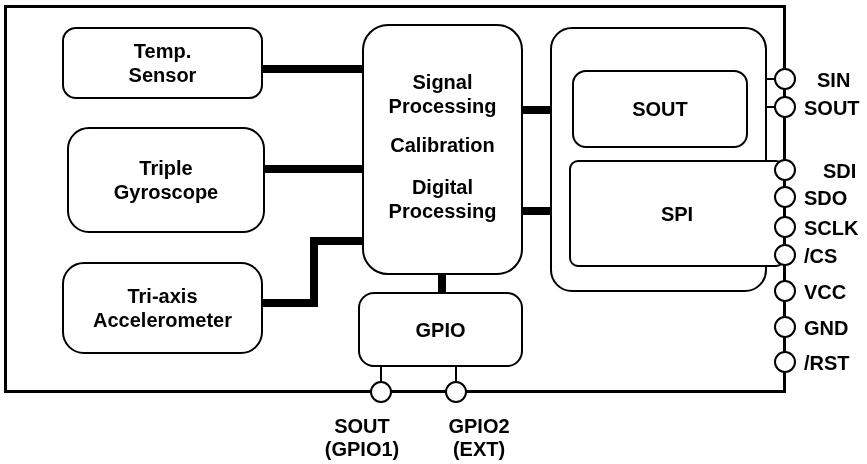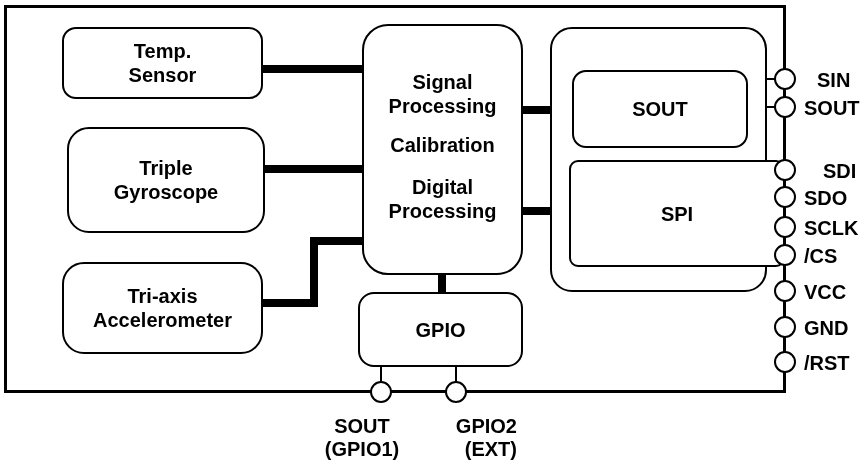--- a/index.html
+++ b/index.html
@@ -48,21 +48,21 @@
   .pc-sdi {left:774px;top:159px;} .pc-sdo {left:774px;top:186px;}
   .pc-sclk{left:774px;top:216px;} .pc-cs  {left:774px;top:244px;}
   .pc-vcc {left:774px;top:280px;} .pc-gnd {left:774px;top:316px;}
   .pc-rst {left:774px;top:351px;}
   .pc-drdy {left:370px;top:381px;} .pc-gpio2{left:445px;top:381px;}
   
   .pl{left:804px;font-size:20px;line-height:20px;transform:translateY(-50%);white-space:nowrap;}
   .pl-sin{top:80px;margin-left:13px;} .pl-sout{top:108px;} .pl-sdi{top:171px;margin-left:19px;} .pl-sdo{top:198px;}
   .pl-sclk{top:228px;} .pl-cs{top:256px;} .pl-vcc{top:292px;} .pl-gnd{top:328px;} .pl-rst{top:363px;}
   .bl{top:415px;width:120px;text-align:center;font-size:20px;line-height:23px;}
-  .bl-drdy{left:302px;} .bl-gpio2{left:397px;text-align:right;}
+  .bl-drdy{left:302px;} .bl-gpio2{left:419px;}
 </style>
 </head>
 <body>
 
 <div class="abs chip"></div>
 
 <div class="abs ln c-temp"></div>
 <div class="abs ln c-gyro"></div>
 <div class="abs ln c-accel-h1"></div>
 <div class="abs ln c-accel-v"></div>

